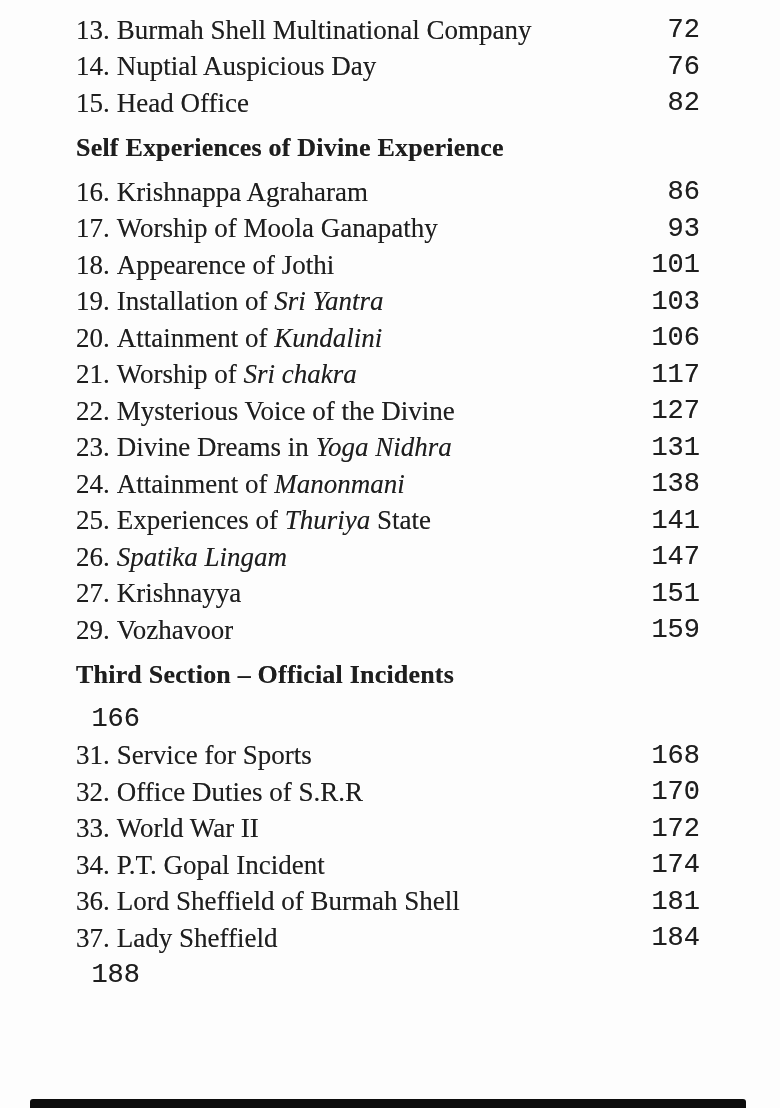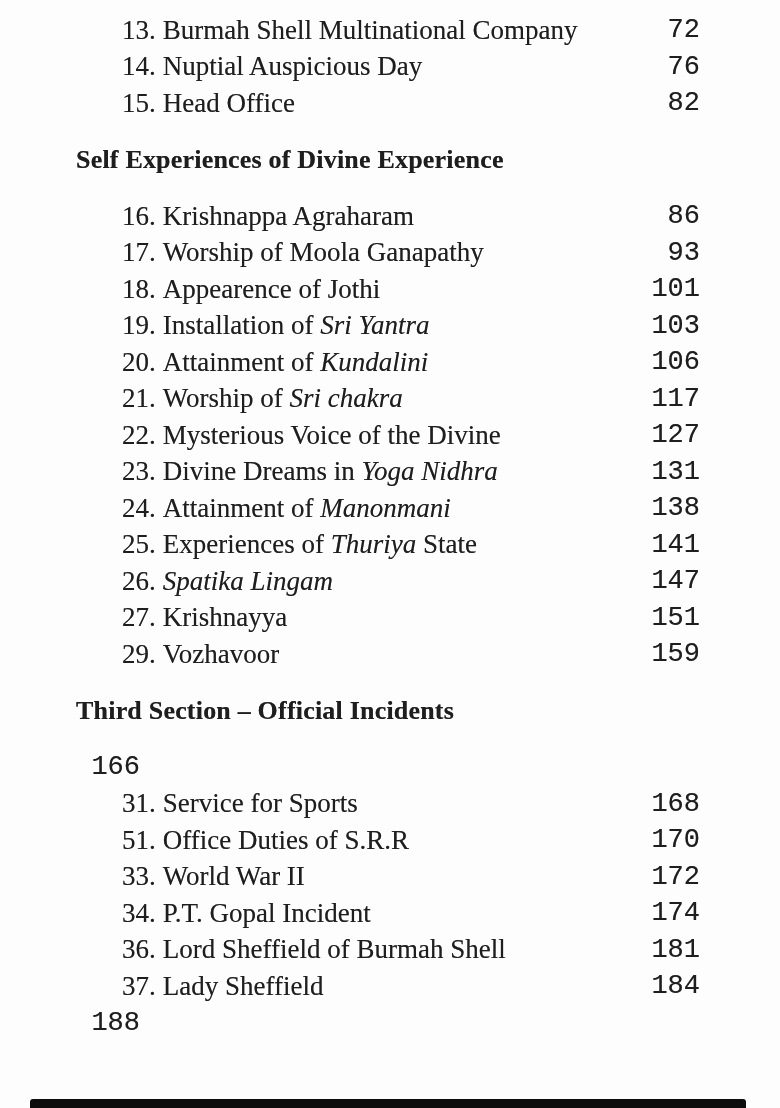--- a/index.html
+++ b/index.html
@@ -28,35 +28,34 @@
     font-size: 27px;
     text-shadow: 0 0 0.6px rgba(30,30,30,0.5);
   }
   .toc-title {
     flex: 1;
     white-space: nowrap;
     overflow: hidden;
   }
   .toc-num {
     margin-right: 7px;
-    margin-left: 46px;
   }
   .pageno {
     margin-left: 12px;
     text-align: right;
     min-width: 52px;
     font-family: Liberation Mono, monospace;
   }
   .section-header {
     font-weight: bold;
     font-size: 26px;
     height: 36.5px;
     display: flex;
     align-items: center;
-    margin: 20px 0;
+    margin: 8px 0;
     letter-spacing: 0.2px;
     white-space: nowrap;
     text-shadow: 0 0 0.6px rgba(20,20,20,0.6);
   }
   .it {
     font-style: italic;
     font-family: Liberation Serif, serif;
   }
   .scan-bar {
     position: absolute;
@@ -140,21 +139,21 @@
       </div>
       <div class="section-header">Third Section – Official Incidents</div>
       <div class="toc-row">
         <span class="pageno">166</span>
       </div>
       <div class="toc-row">
         <span class="toc-title"><span class="toc-num">31.</span><span>Service for Sports</span></span>
         <span class="pageno">168</span>
       </div>
       <div class="toc-row">
-        <span class="toc-title"><span class="toc-num">51.</span><span>Office Duties of S.R.R</span></span>
+        <span class="toc-title"><span class="toc-num">32.</span><span>Office Duties of S.R.R</span></span>
         <span class="pageno">170</span>
       </div>
       <div class="toc-row">
         <span class="toc-title"><span class="toc-num">33.</span><span>World War II</span></span>
         <span class="pageno">172</span>
       </div>
       <div class="toc-row">
         <span class="toc-title"><span class="toc-num">34.</span><span>P.T. Gopal Incident</span></span>
         <span class="pageno">174</span>
       </div>

